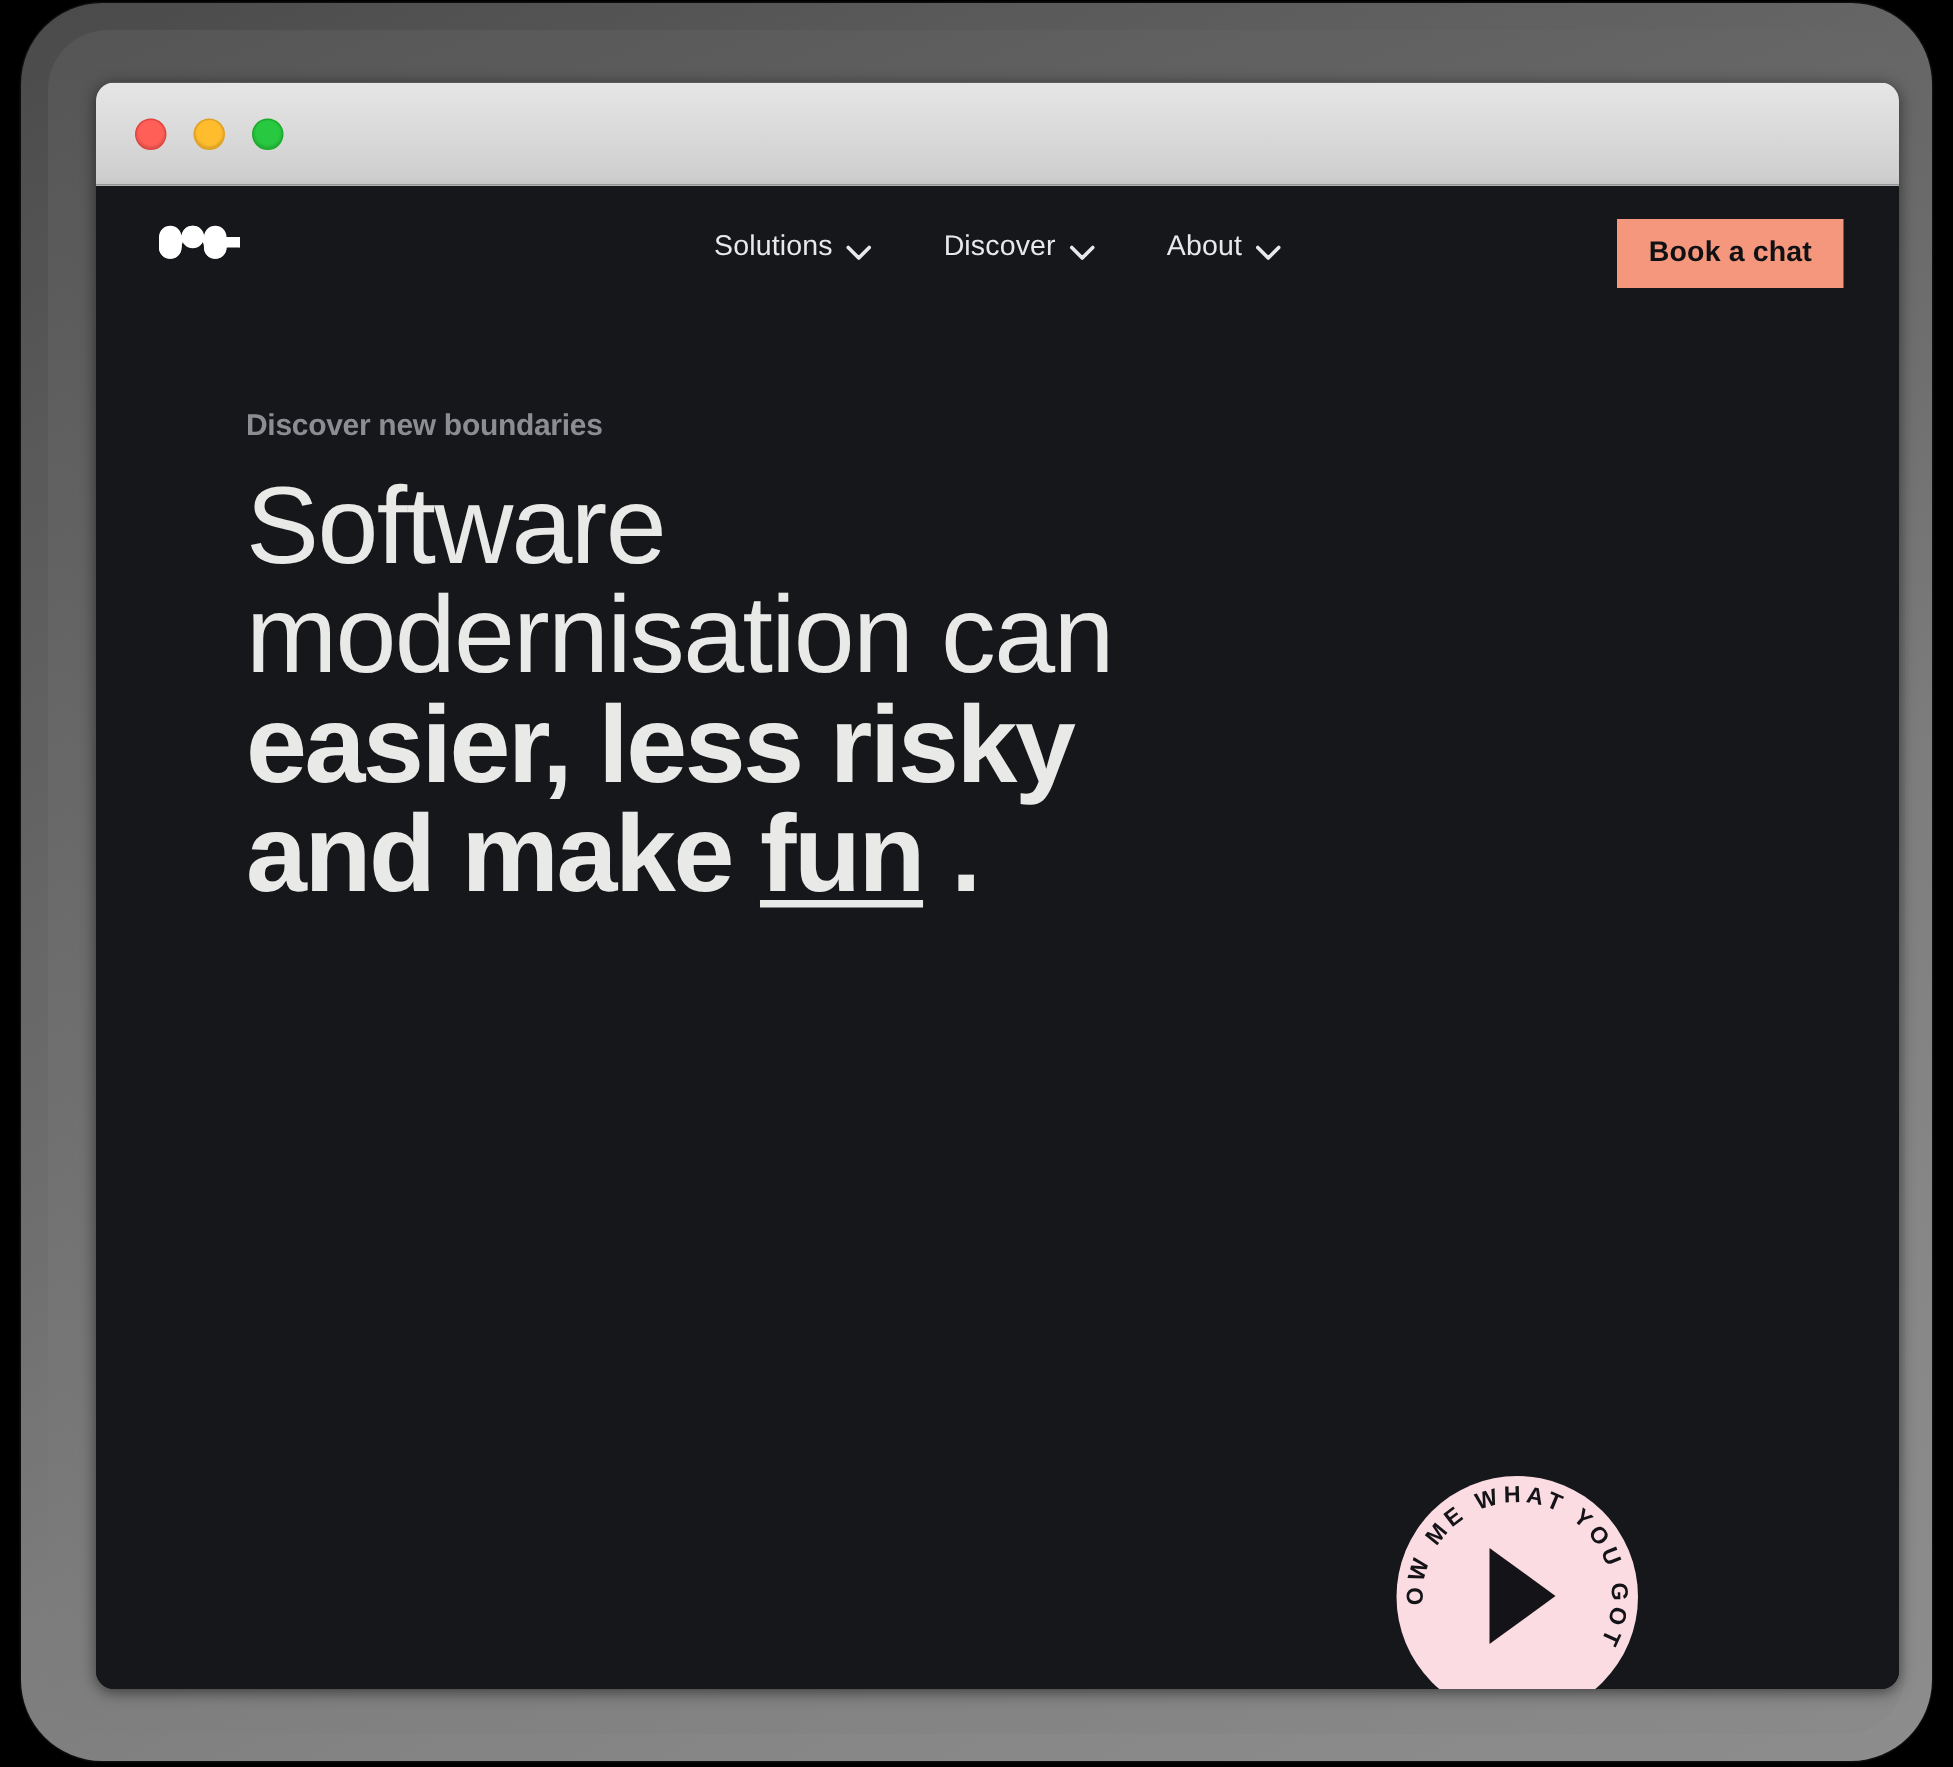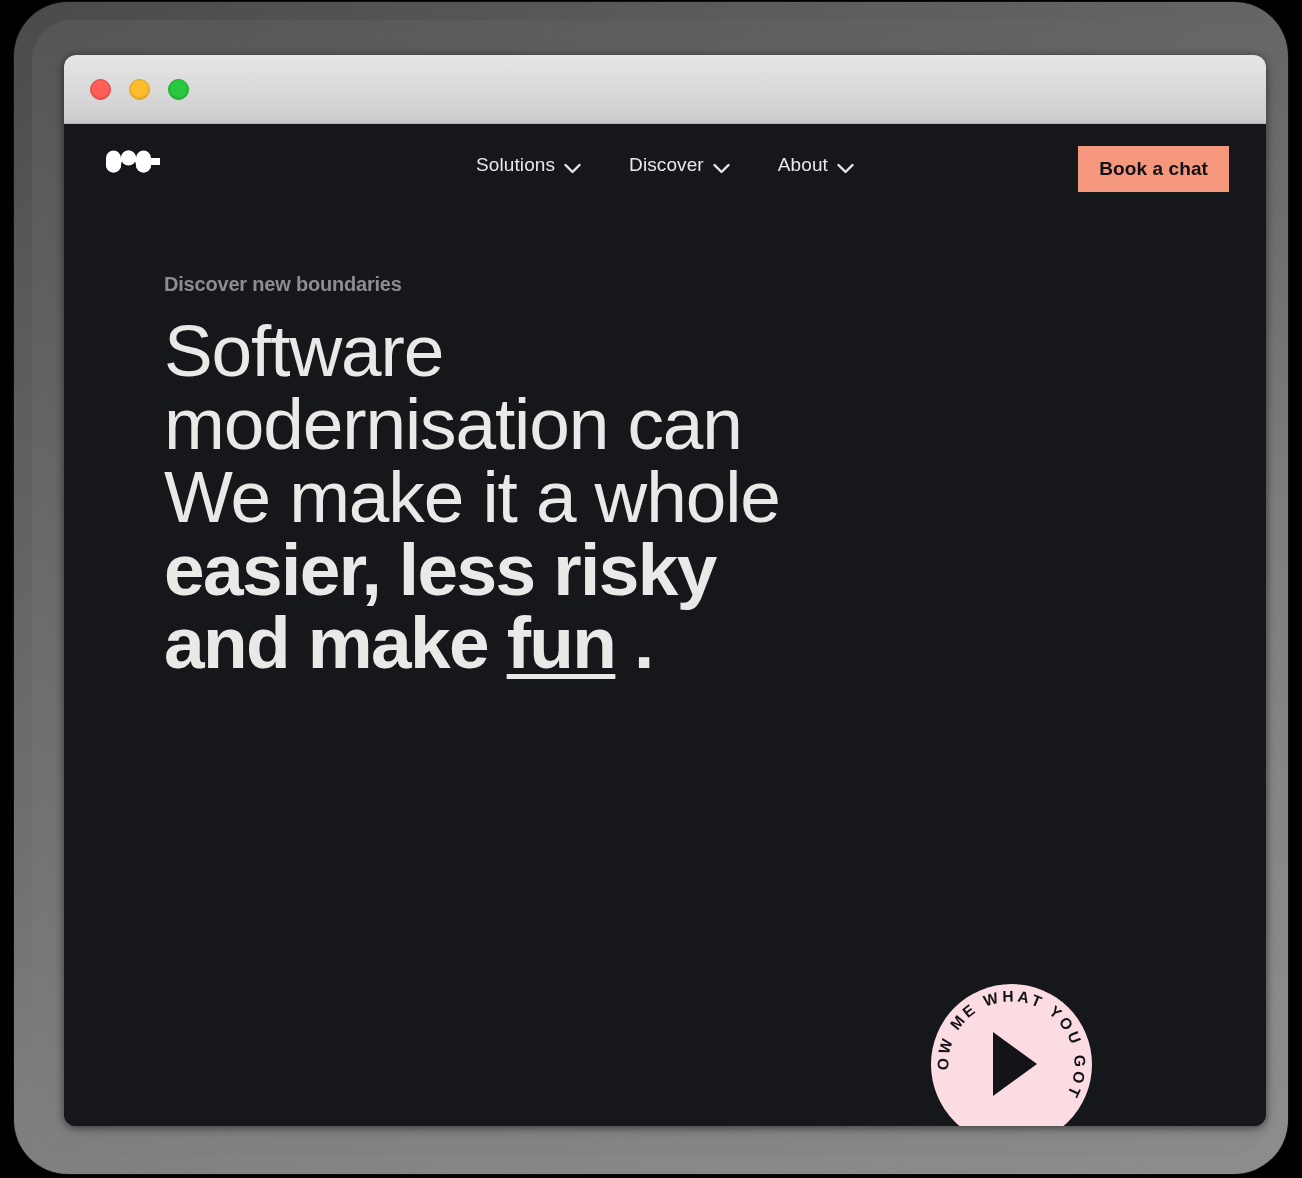--- a/index.html
+++ b/index.html
@@ -240,21 +240,20 @@
         <button class="book-chat-btn">Book a chat</button>
       </div>
 
       <div class="hero">
 
         <div class="eyebrow">Discover new boundaries</div>
 
         <h1 class="headline">
           <span class="line">Software</span>
           <span class="line">modernisation can</span>
-          <span class="line">We make it a whole</span>
           <span class="line bold">easier, less risky</span>
           <span class="line bold"><span>and make </span><span class="underline">fun</span><span> .</span></span>
         </h1>
 
         <div class="play-badge">
           <svg class="badge-ring" viewBox="0 0 161 161">
             <defs>
               <path id="badgeCircle" d="M 80.5 80.5 m -63 0 a 63 63 0 1 1 126 0 a 63 63 0 1 1 -126 0"></path>
             </defs>
             <text>

